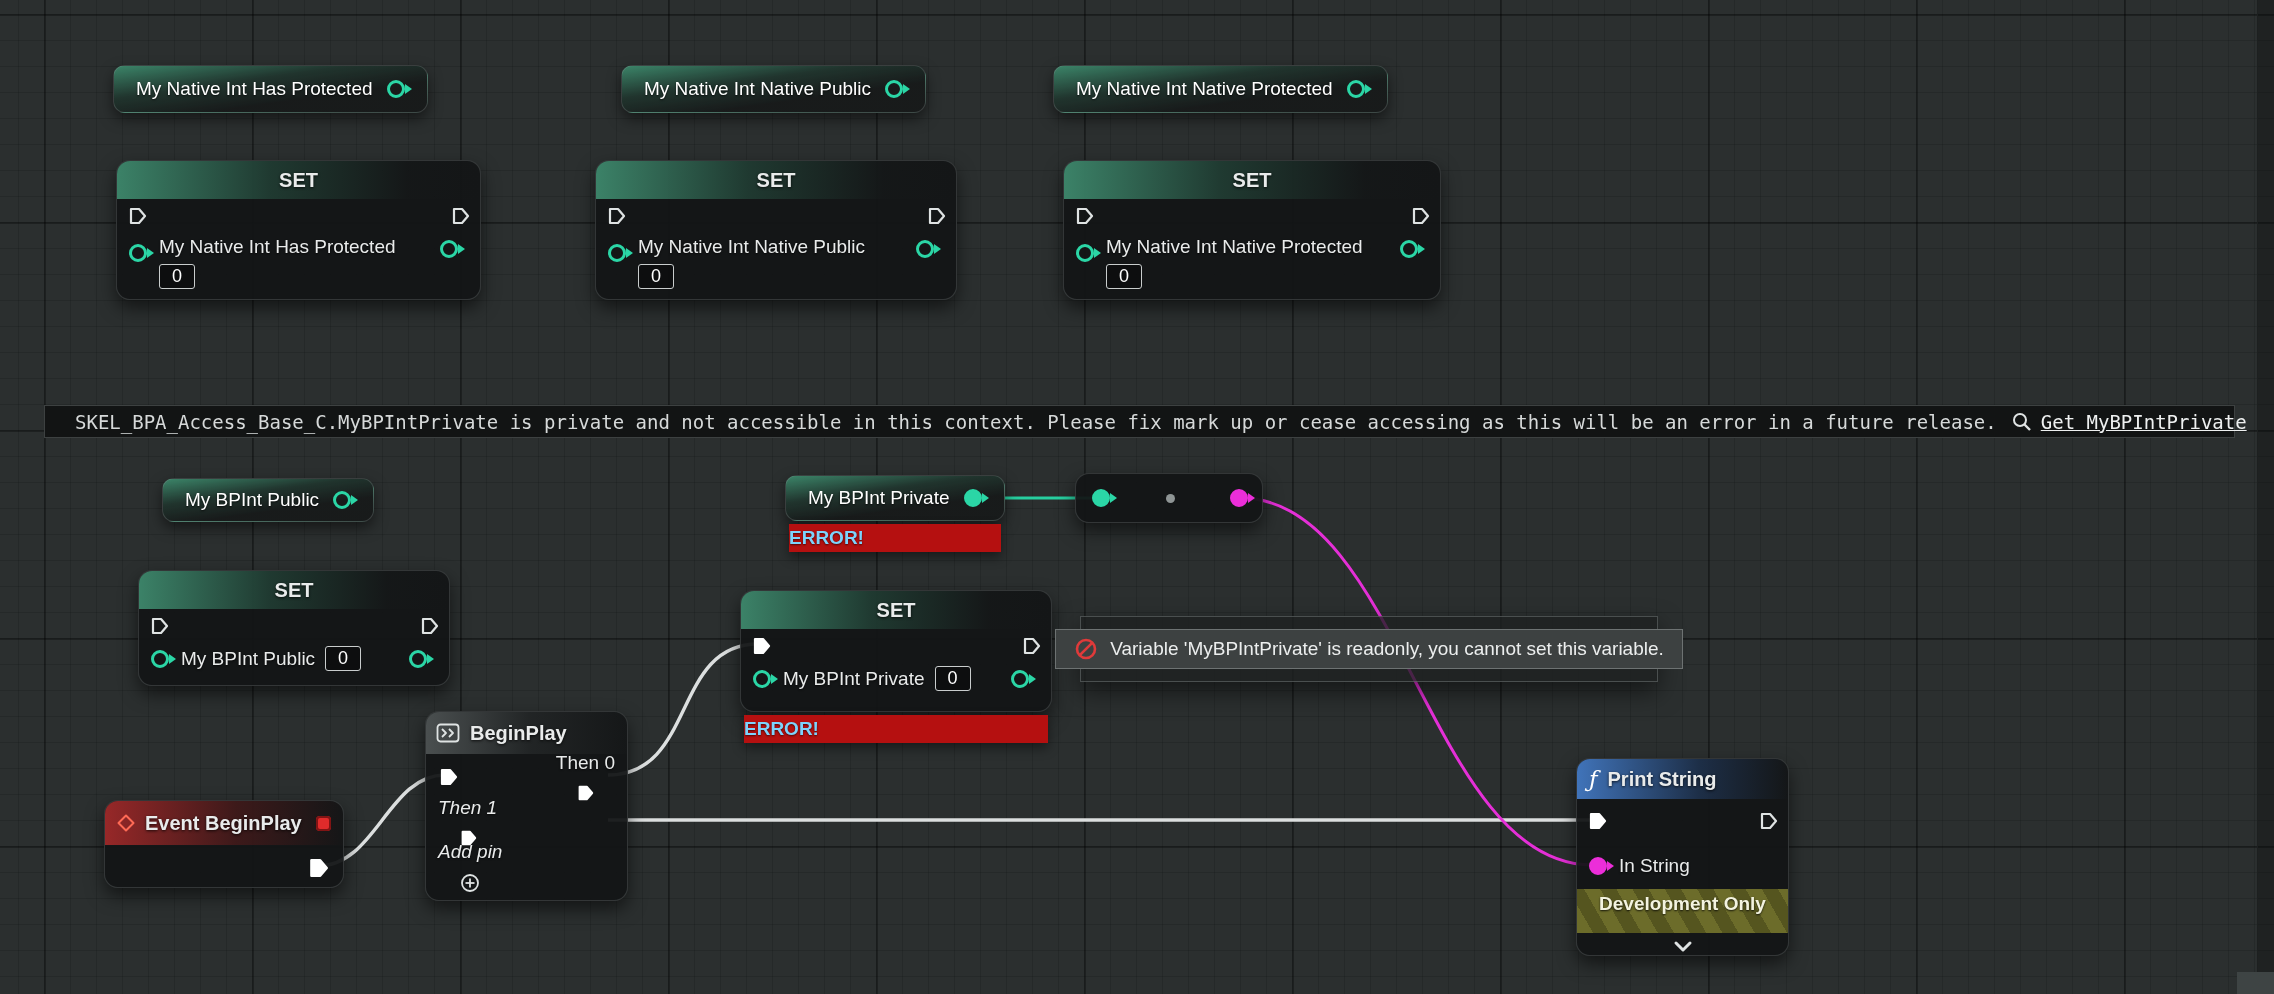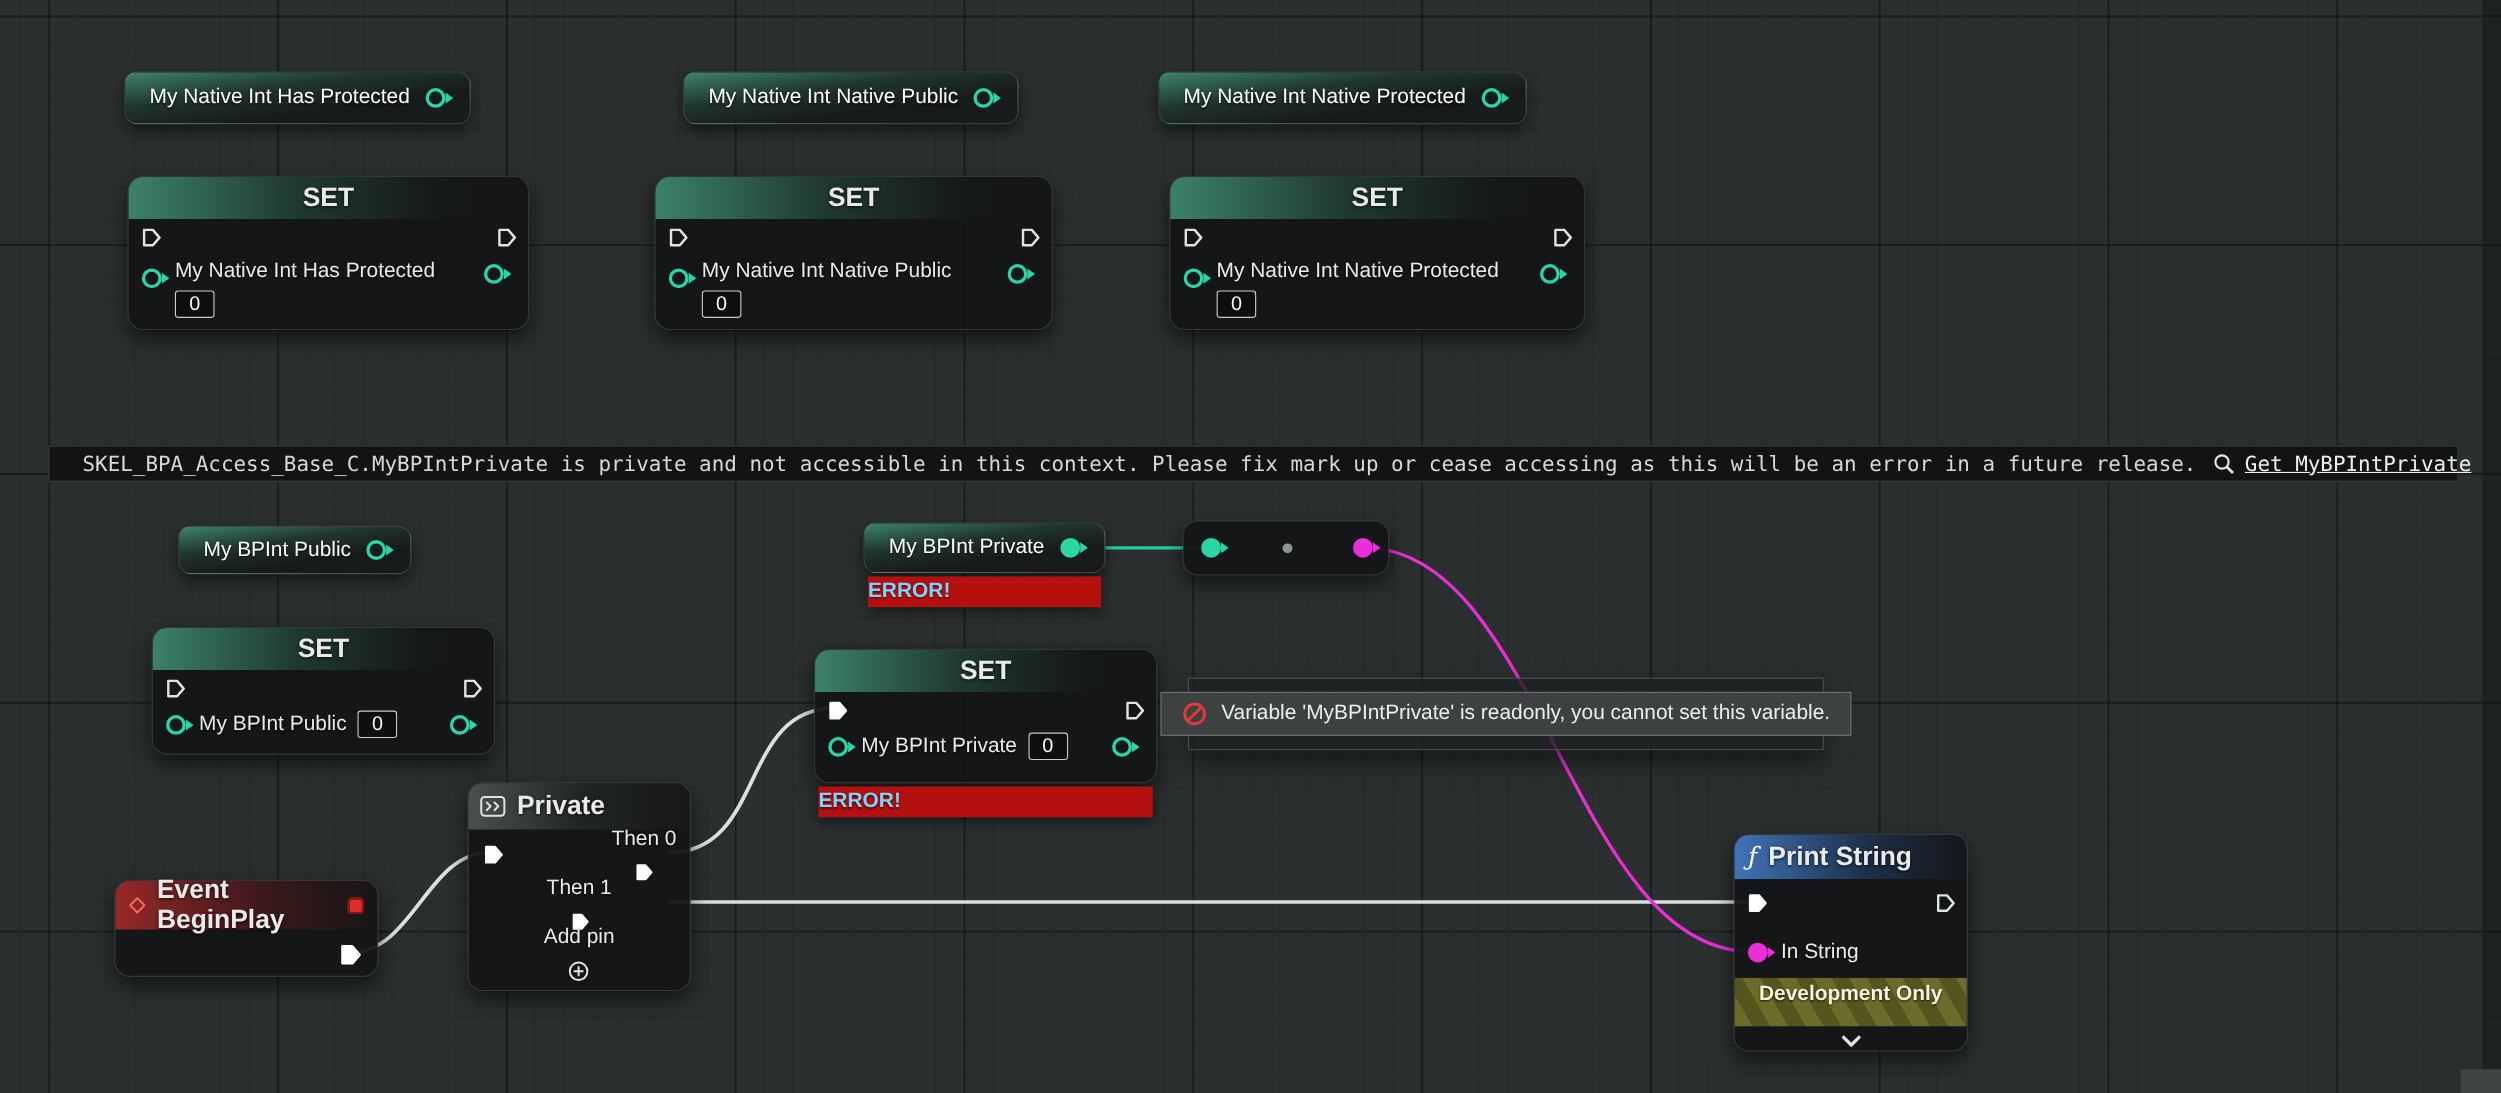--- a/index.html
+++ b/index.html
@@ -24,21 +24,21 @@
 
   
   .node{
     position:absolute;z-index:2;color:#e9ebeb;
     background:rgba(19,21,22,0.95);
     border:1px solid rgba(125,133,133,0.3);
     border-radius:14px;
     box-shadow:0 8px 18px rgba(0,0,0,0.55);
     box-sizing:border-box;
   }
-  .hdr-txt{font-weight:bold;font-size:24px;text-shadow:0 1px 3px rgba(0,0,0,0.8);}
+  .hdr-txt{font-weight:bold;font-size:20px;text-shadow:0 1px 3px rgba(0,0,0,0.8);}
 
   
   .getter{
     position:absolute;z-index:2;display:flex;align-items:center;gap:14px;
     padding:0 22px 0 22px;border-radius:12px;box-sizing:border-box;
     background:linear-gradient(172deg, rgba(88,219,168,0.55) 0%, rgba(52,112,89,0.30) 36%, rgba(22,26,26,0.14) 66%), #181b1b;
     border:1px solid rgba(130,140,140,0.32);
     box-shadow:0 6px 14px rgba(0,0,0,0.5);
     font-size:19px;color:#fff;white-space:nowrap;
   }
@@ -104,21 +104,21 @@
     box-shadow:inset 0 0 0 2px #801414;flex:none;}
   .event-body{display:flex;justify-content:flex-end;padding:12px 14px 0 0;}
 
   
   .seq-header{
     height:42px;border-radius:13px 13px 0 0;display:flex;align-items:center;gap:10px;padding:0 10px;
     background:linear-gradient(90deg, rgba(128,136,136,0.5) 0%, rgba(72,78,78,0.26) 52%, rgba(40,44,44,0.05));
   }
   .seq-row{height:45px;display:flex;align-items:center;padding:0 12px;box-sizing:border-box;}
   .seq-row.first{justify-content:space-between;}
-  .seq-row.rest{justify-content:center;}
+  .seq-row.rest{justify-content:flex-start;font-style:italic;}
   .seq-right{display:flex;align-items:center;gap:10px;flex-direction:column;}
   .seq-label{font-size:19px;text-shadow:0 1px 2px rgba(0,0,0,0.7);}
 
   
   .print-header{
     height:40px;border-radius:13px 13px 0 0;display:flex;align-items:center;gap:10px;padding:0 12px;
     background:linear-gradient(90deg, rgba(72,132,214,0.85) 0%, rgba(40,76,130,0.45) 58%, rgba(22,28,34,0.06));
   }
   .fn-icon{font-family:"DejaVu Serif", serif;font-style:italic;font-size:23px;color:#fff;flex:none;}
   .print-exec-row{height:44px;display:flex;align-items:center;justify-content:space-between;padding:0 10px;}
@@ -306,21 +306,21 @@
     <span>Variable 'MyBPIntPrivate' is readonly, you cannot set this variable.</span>
   </div>
 </div>
 
 <div class="node" style="left:425px;top:711px;width:203px;height:190px;">
   <div class="seq-header">
     <svg width="24" height="20" viewBox="0 0 24 20">
       <rect x="1.5" y="1.5" width="21" height="17" rx="3" fill="none" stroke="#dfe3e3" stroke-width="1.8"></rect>
       <path d="M6 6 l4 4 -4 4 M13 6 l4 4 -4 4" fill="none" stroke="#dfe3e3" stroke-width="1.8" stroke-linejoin="round"></path>
     </svg>
-    <span class="hdr-txt">Private</span>
+    <span class="hdr-txt">BeginPlay</span>
   </div>
   <div class="seq-row first">
     <svg class="execpin filled" width="20" height="20" viewBox="0 0 20 20">
         <path d="M4 3 h8 l6 7 -6 7 h-8 z"></path>
       </svg>
     <span class="seq-right">
       <span class="seq-label">Then 0</span>
       <svg class="execpin filled" width="18" height="18" viewBox="0 0 20 20">
           <path d="M4 3 h8 l6 7 -6 7 h-8 z"></path>
         </svg>

